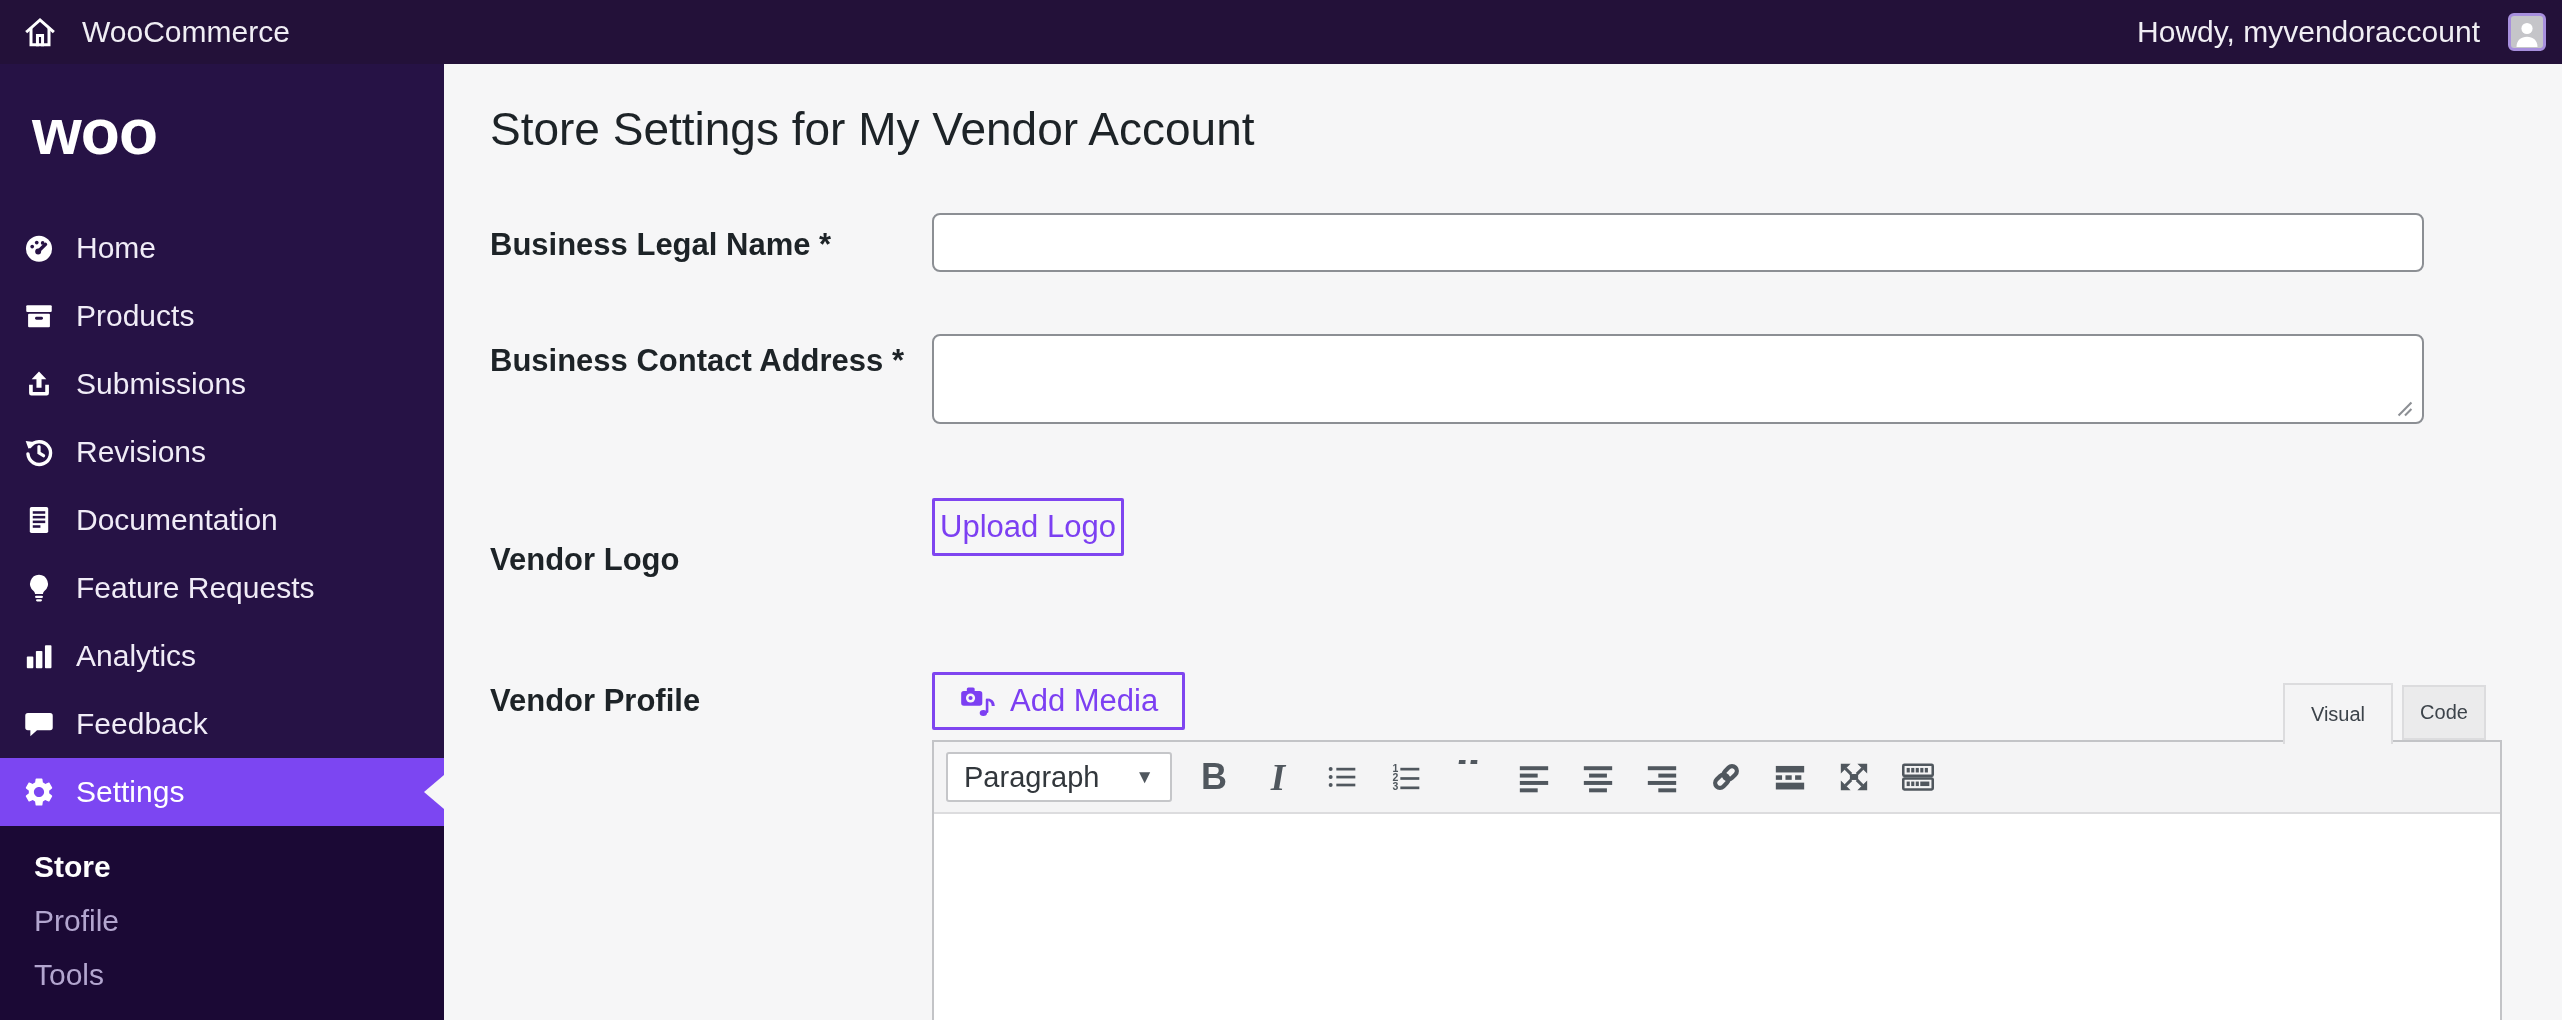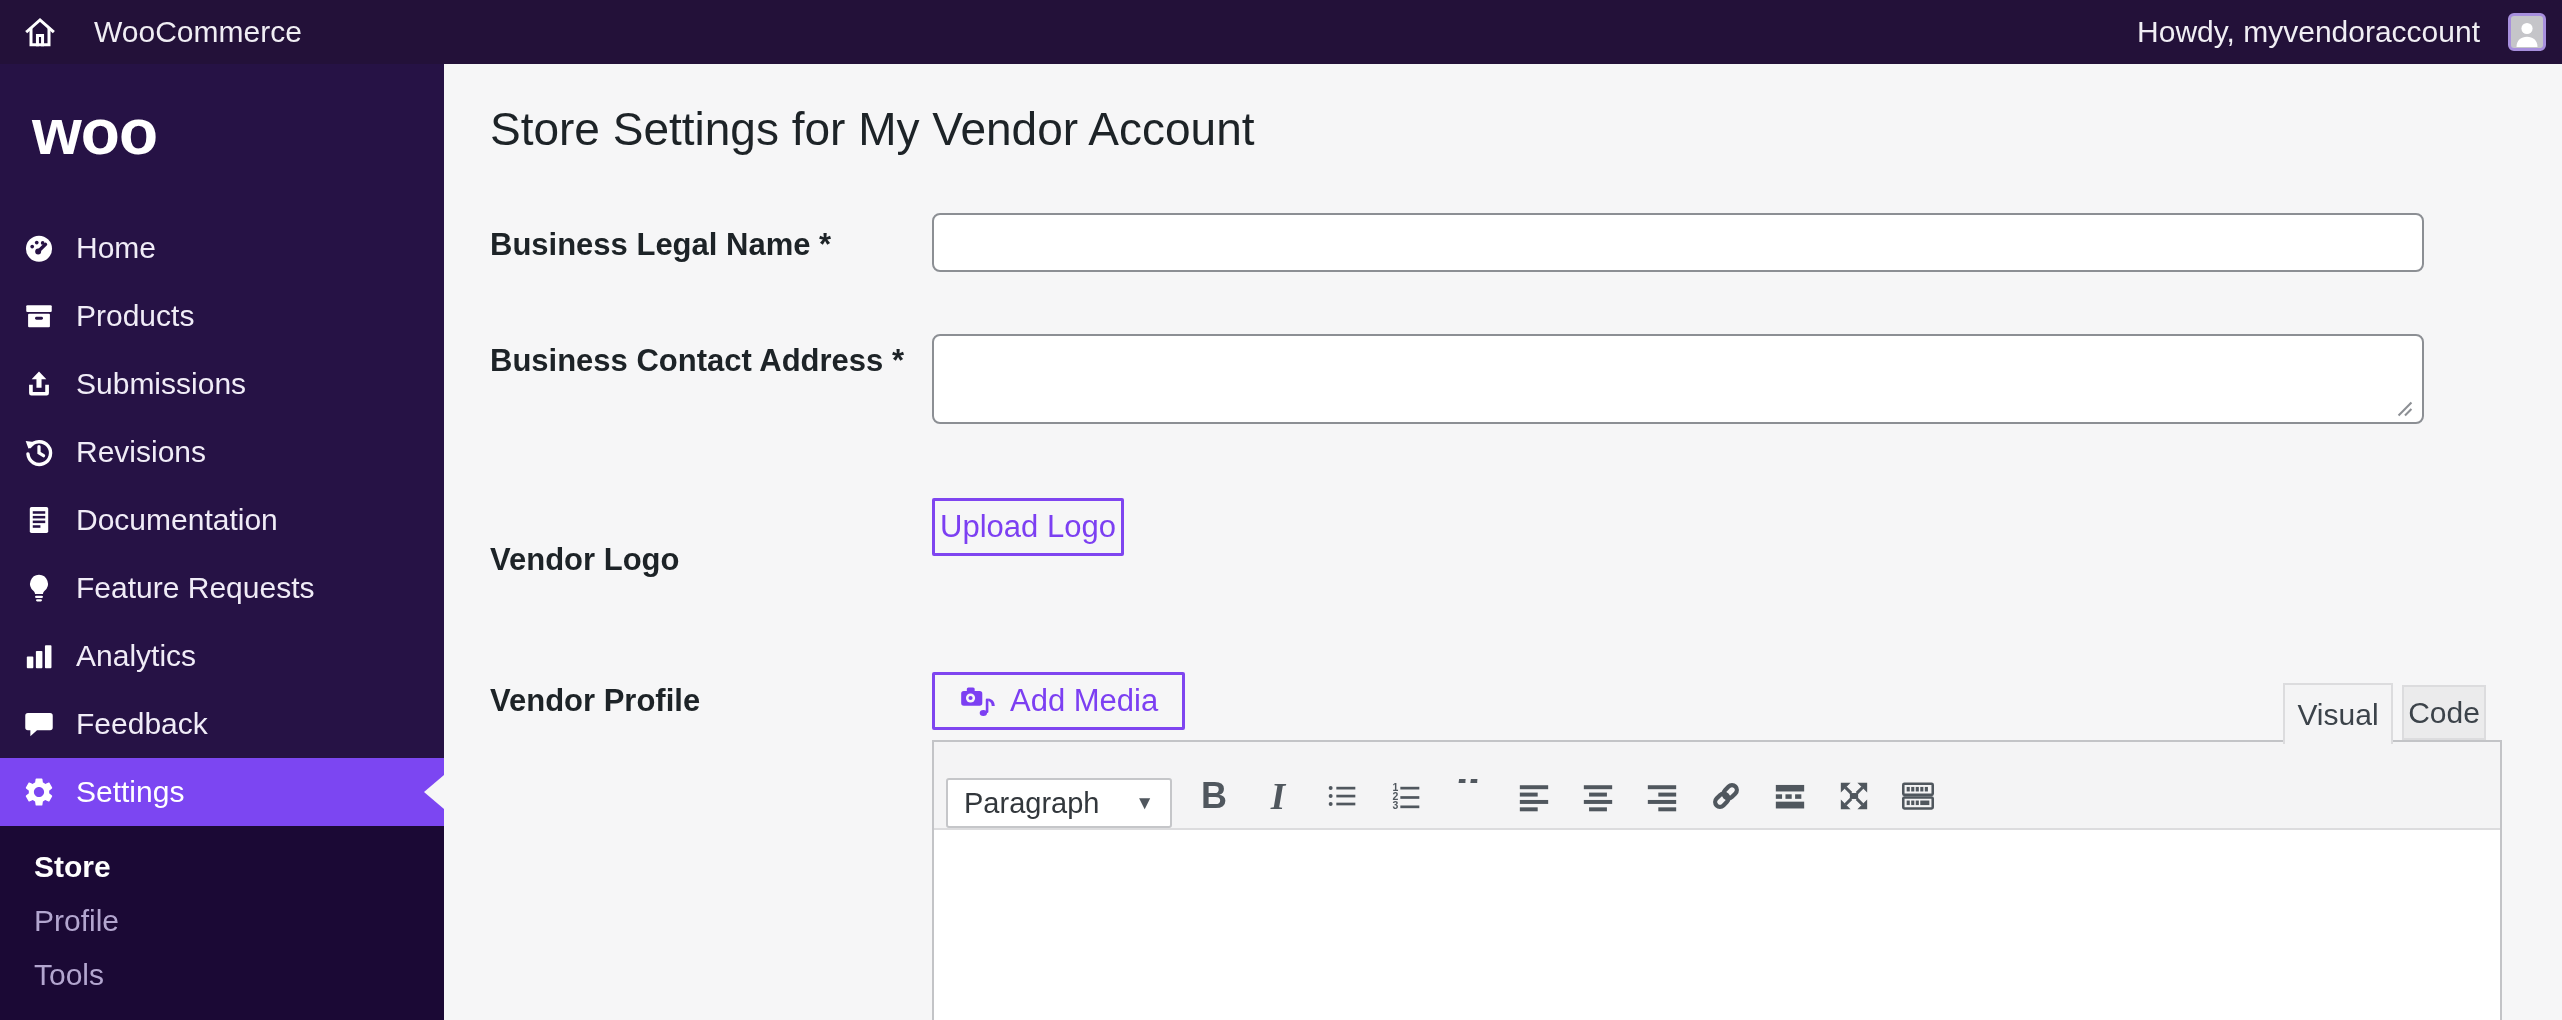--- a/index.html
+++ b/index.html
@@ -1,21 +1,21 @@
 <!DOCTYPE html>
 <html><head>
 <meta charset="utf-8">
 <style>
   * { margin:0; padding:0; box-sizing:border-box; }
   html,body { width:2562px; height:1020px; overflow:hidden; }
   body { font-family:"Liberation Sans", sans-serif; background:#f6f6f7; position:relative; }
 
   
   #topbar { position:absolute; left:0; top:0; width:2562px; height:64px; background:#231139; color:#f0eef4; display:flex; align-items:center; z-index:30; }
-  .tb-left { display:flex; align-items:center; gap:36px; padding-left:22px; font-size:30px; }
+  .tb-left { display:flex; align-items:center; gap:24px; padding-left:22px; font-size:30px; }
   .tb-right { position:absolute; right:16px; top:0; height:64px; display:flex; align-items:center; gap:28px; font-size:30px; }
   .tb-home svg { display:block; }
   .avatar { width:38px; height:38px; border-radius:6px; background:#c5c5c9; border:3px solid #a78fdd; display:flex; align-items:flex-end; justify-content:center; overflow:hidden; }
 
   
   #sidebar { position:absolute; left:0; top:64px; width:444px; height:956px; background:#261245; z-index:20; }
   .logo { position:absolute; left:32px; top:36px; color:#fff; font-weight:700; font-size:64px; letter-spacing:-1px; line-height:1; }
   .menu { position:absolute; left:0; top:150px; width:444px; }
   .menu-item { height:68px; display:flex; align-items:center; padding-left:22px; color:#f0ecf7; font-size:30px; position:relative; cursor:pointer; }
   .menu-item .mi { width:34px; height:34px; margin-right:20px; display:flex; align-items:center; justify-content:center; }
@@ -32,27 +32,27 @@
   .txt-input { position:absolute; left:932px; width:1492px; background:#fff; border:2px solid #8c8f94; border-radius:8px; font-size:30px; padding:0 18px; color:#2c3338; outline:none; }
   #input-legal { top:213px; height:59px; }
   #input-address { top:334px; height:90px; padding-top:12px; resize:none; font-family:"Liberation Sans",sans-serif; }
   .grip { position:absolute; left:2396px; top:400px; pointer-events:auto; }
 
   .purple-btn { position:absolute; left:932px; background:transparent; border:3px solid #7f45f0; color:#7c3ff2; border-radius:2px; font-size:31px; display:inline-flex; align-items:center; justify-content:center; gap:14px; cursor:pointer; font-family:"Liberation Sans",sans-serif; }
   #btn-upload { top:498px; width:192px; height:58px; }
   #btn-addmedia { top:672px; height:58px; padding:0 24px; }
 
   
-  .ed-tab { position:absolute; font-size:30px; color:#3c434a; display:flex; align-items:center; justify-content:center; cursor:pointer; }
+  .ed-tab { position:absolute; font-size:20px; color:#3c434a; display:flex; align-items:center; justify-content:center; cursor:pointer; }
   #tab-visual { left:2283px; top:683px; width:110px; height:61px; background:#f4f4f5; border:2px solid #dcdcde; border-bottom:none; z-index:3; }
   #tab-code { left:2402px; top:685px; width:84px; height:55px; background:#ebebec; border:2px solid #dcdcde; }
 
   
   #editor { position:absolute; left:932px; top:740px; width:1570px; height:284px; border:2px solid #c3c4c7; background:#fff; z-index:2; }
-  #ed-toolbar { height:88px; background:#f4f4f5; border-bottom:2px solid #dcdcde; display:flex; align-items:flex-end; padding:0 12px; }
+  #ed-toolbar { height:72px; background:#f4f4f5; border-bottom:2px solid #dcdcde; display:flex; align-items:center; padding:0 12px; }
   .fmt-select { width:226px; height:50px; background:#fff; border:2px solid #c5c6c9; border-radius:3px; display:flex; align-items:center; justify-content:space-between; padding:0 16px; font-size:29px; color:#32373c; margin-right:10px; cursor:pointer; }
   .fmt-select .caret { font-size:19px; color:#50575e; }
   .tbtn { width:64px; height:64px; display:flex; align-items:center; justify-content:center; color:#50575e; cursor:pointer; background:transparent; border:none; }
   .g-bold { font-size:36px; font-weight:700; color:#50575e; }
   .g-italic { font-size:37px; font-style:italic; font-weight:700; font-family:"Liberation Serif",serif; color:#50575e; }
   .g-quote { font-size:52px; font-weight:700; font-family:"DejaVu Serif",serif; color:#50575e; line-height:20px; height:34px; overflow:hidden; }
   #ed-canvas { height:200px; background:#fff; cursor:text; }
 </style>
 </head>
 <body>

